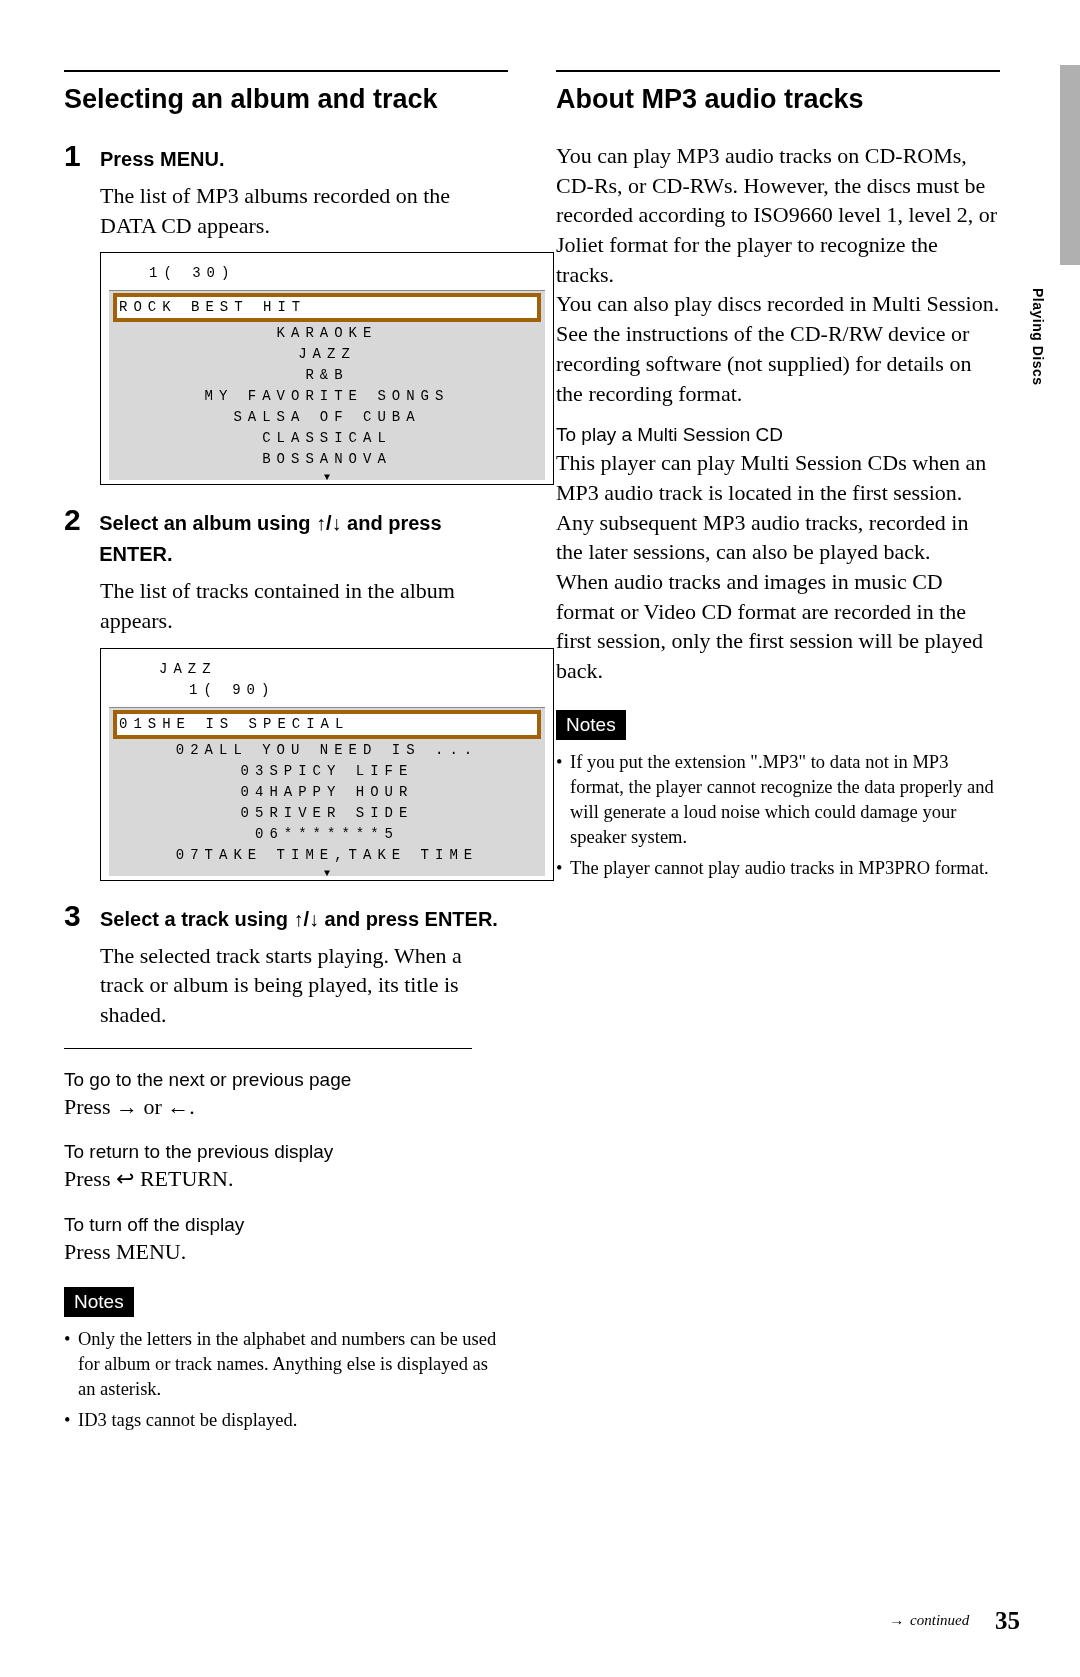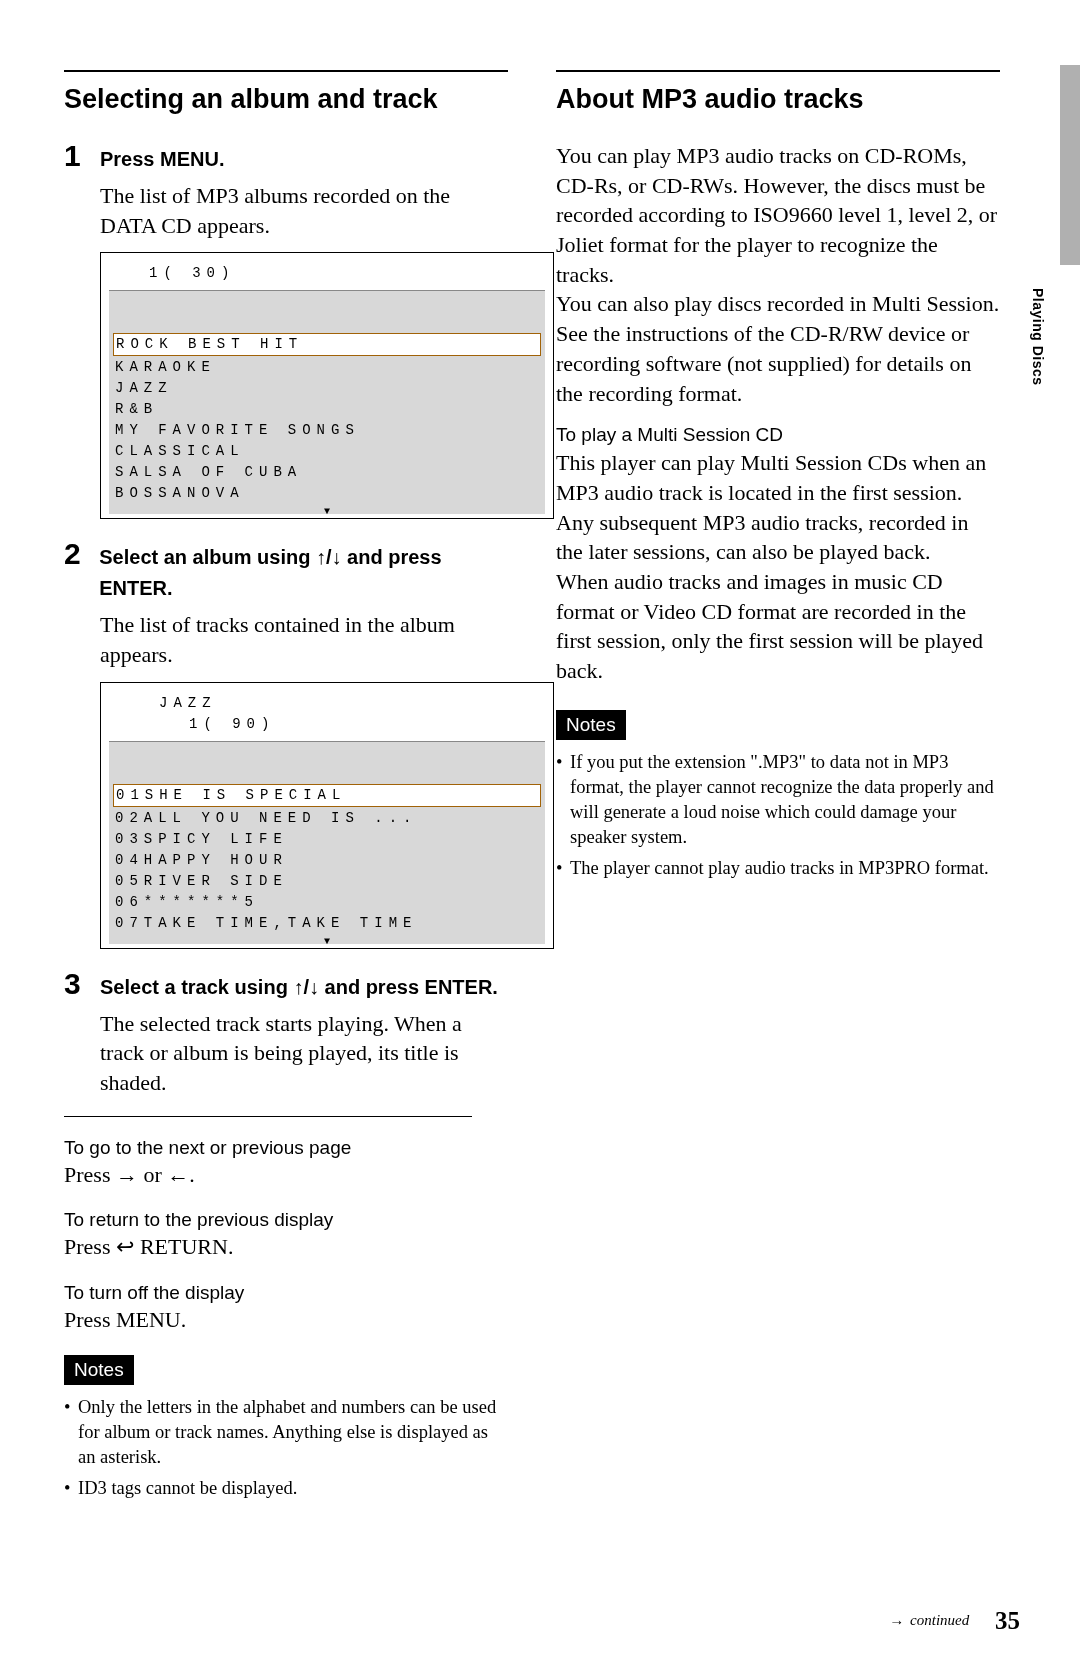--- a/index.html
+++ b/index.html
@@ -83,26 +83,25 @@
   }
   .screen .listbox {
     background: #d8d8d8;
     border-top: 1px solid #888;
     padding: 2px 4px 0 4px;
     position: relative;
   }
   .screen .listbox .sel {
     display: block;
     background: #fff;
-    border: 1px solid #a16207;
+    border: 4px solid #a16207;
     padding: 0 2px;
     margin-bottom: 1px;
-    margin-top: 40px;
-  }
-  .screen .listbox .row { padding: 0 2px; }
+  }
+  .screen .listbox .row { padding: 0 2px; text-align: center; }
   .screen .more {
     text-align: center;
     font-size: 10px;
     letter-spacing: 0;
     height: 10px;
   }
   .screen2 .subhead {
     padding-left: 50px;
     margin-bottom: 0px;
   }
@@ -186,22 +185,22 @@
     </div>
     <div class="body">The list of MP3 albums recorded on the DATA CD appears.</div>
     <div class="screen">
       <div class="header-line">1( 30)</div>
       <div class="listbox">
         <span class="sel">ROCK BEST HIT</span>
         <div class="row">KARAOKE</div>
         <div class="row">JAZZ</div>
         <div class="row">R&amp;B</div>
         <div class="row">MY FAVORITE SONGS</div>
+        <div class="row">SALSA OF CUBA</div>
         <div class="row">CLASSICAL</div>
-        <div class="row">SALSA OF CUBA</div>
         <div class="row">BOSSANOVA</div>
         <div class="more">▼</div>
       </div>
     </div>
 
     
     <div class="step">
       <div class="stepnum">2</div>
       <div class="steptitle">
         <span>Select an album using </span><span>↑</span><span>/</span><span>↓</span><span> and press ENTER.</span>

